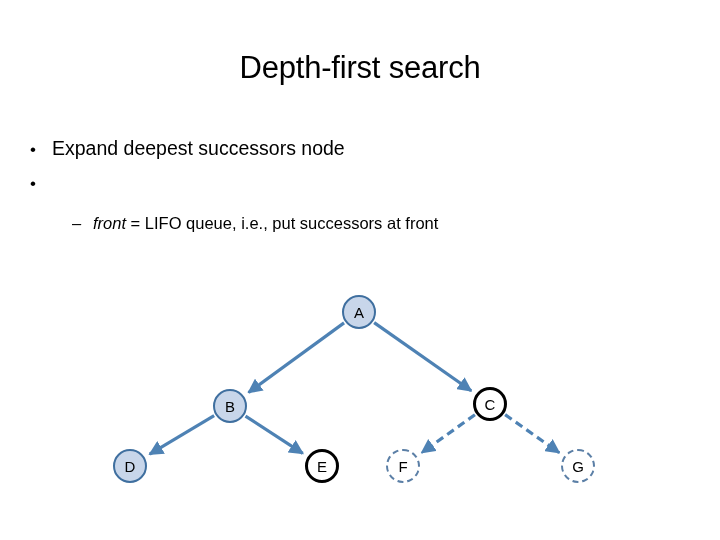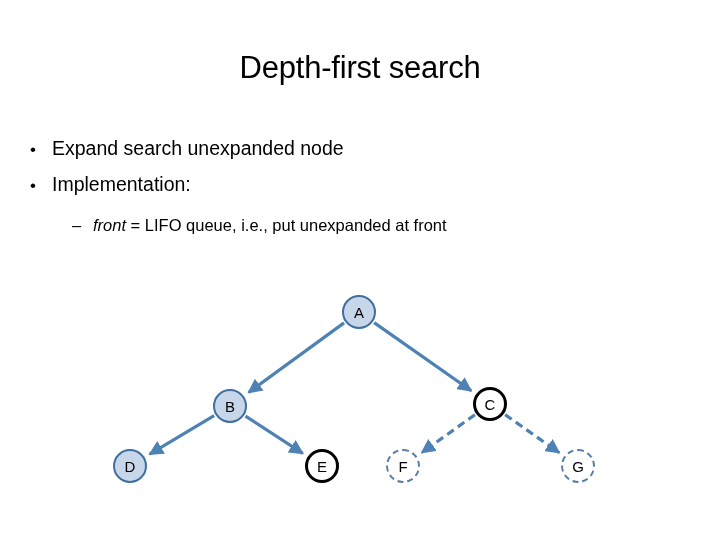--- a/index.html
+++ b/index.html
@@ -123,31 +123,30 @@
 <body>
 
 <div id="slide">
 
   <div id="slide-title">Depth-first search</div>
 
   <div id="bullet-list">
 
     <div class="bullet-row">
       <span class="marker">•</span>
-      <span class="txt">Expand search unexpanded node</span>
+      <span class="txt">Expand deepest successors node</span>
     </div>
 
     <div class="bullet-row">
       <span class="marker">•</span>
-      <span class="txt">Implementation:</span>
     </div>
 
     <div class="sub-row">
       <span class="marker">–</span>
-      <span class="txt"><span class="ital">front</span><span> = LIFO queue, i.e., put unexpanded at front</span></span>
+      <span class="txt"><span class="ital">front</span><span> = LIFO queue, i.e., put successors at front</span></span>
     </div>
 
   </div>
 
   <div id="tree">
     <svg id="tree-edges" viewBox="0 0 720 260">
       <defs>
         <marker id="ah" viewBox="0 0 10 10" refX="9" refY="5" markerWidth="4.6" markerHeight="4.6" orient="auto-start-reverse">
           <path d="M 0 0 L 10 5 L 0 10 z" fill="#4e82b4"></path>
         </marker>

